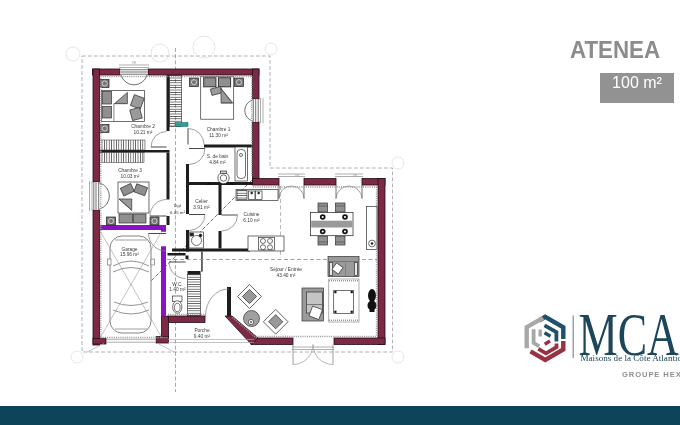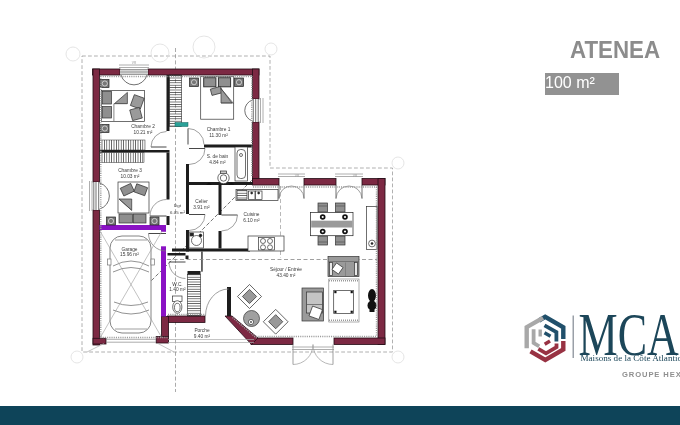--- a/index.html
+++ b/index.html
@@ -2,22 +2,22 @@
 <html><head>
 <meta charset="utf-8">
 <style>
   html,body{margin:0;padding:0;}
   body{width:680px;height:425px;background:#ffffff;position:relative;overflow:hidden;
        font-family:"Liberation Sans", sans-serif;}
   #plan{position:absolute;left:0;top:0;}
   #atenea{position:absolute;left:570px;top:36px;color:#8c8c8c;
           font-size:24px;font-weight:bold;white-space:nowrap;
           transform:scaleX(0.93);transform-origin:left top;}
-  #m2box{position:absolute;left:545px;top:73px;width:74px;height:22px;background:#929292;
-         color:#ffffff;font-size:16px;line-height:20px;}
+  #m2box{position:absolute;left:600px;top:73px;width:74px;height:30px;background:#929292;
+         color:#ffffff;font-size:16px;text-align:center;line-height:20px;}
   #bar{position:absolute;left:0;top:406px;width:680px;height:19px;background:#0e4459;}
 </style>
 </head>
 <body>
 
 <svg id="plan" width="680" height="425" viewBox="0 0 680 425">
 <defs>
 <pattern id="hv" width="2.4" height="12" patternUnits="userSpaceOnUse">
   <line x1="1.2" y1="0" x2="1.2" y2="12" stroke="#222" stroke-width="0.7"></line>
 </pattern>

